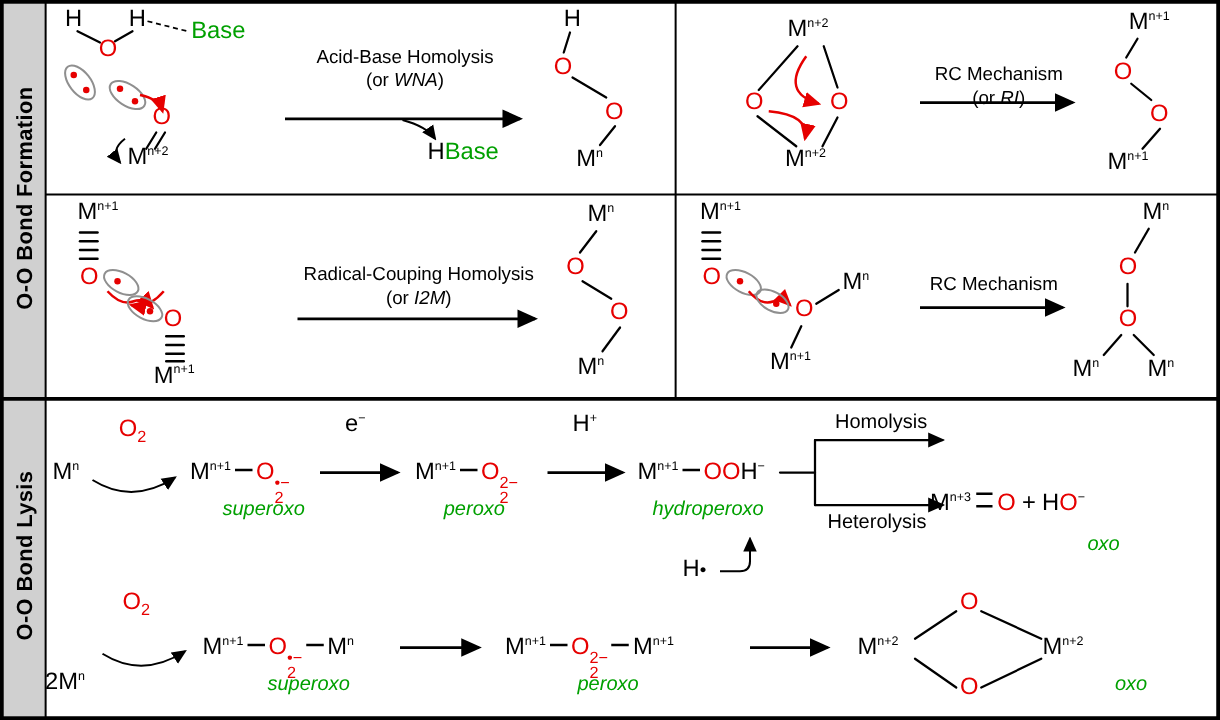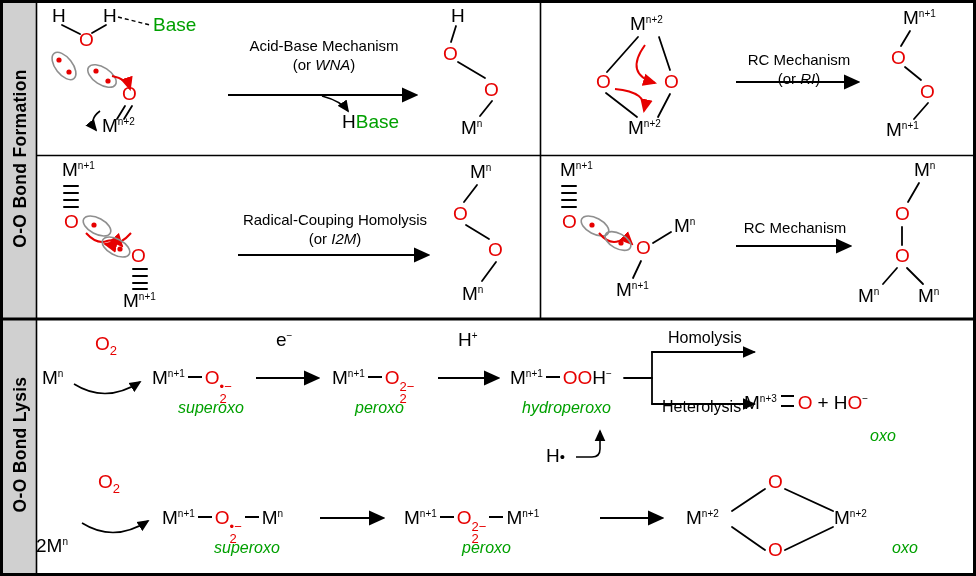--- a/index.html
+++ b/index.html
@@ -161,21 +161,21 @@
 
 <div class="vlabel" style="left:-130px;top:148px;width:300px;">O-O Bond Formation</div>
 <div class="vlabel" style="left:-105px;top:434px;width:250px;">O-O Bond Lysis</div>
 
 <div class="t" style="left:52px;top:6px">H</div>
 <div class="t" style="left:103px;top:6px">H</div>
 <div class="t green" style="left:153px;top:15px">Base</div>
 <div class="t red" style="left:79px;top:30px">O</div>
 <div class="t red" style="left:122px;top:84px">O</div>
 <div class="t" style="left:102px;top:116px"><span>M</span><sup>n+2</sup></div>
-<div class="t mech" style="left:228px;top:38px;width:192px">Acid-Base Mechanism</div>
+<div class="t mech" style="left:228px;top:38px;width:192px">Acid-Base Homolysis</div>
 <div class="t mech" style="left:228px;top:57px;width:192px"><span>(or </span><span class="it">WNA</span><span>)</span></div>
 <div class="t" style="left:342px;top:112px"><span>H</span><span class="green">Base</span></div>
 <div class="t" style="left:451px;top:6px">H</div>
 <div class="t red" style="left:443px;top:44px">O</div>
 <div class="t red" style="left:484px;top:80px">O</div>
 <div class="t" style="left:461px;top:118px"><span>M</span><sup>n</sup></div>
 
 <div class="t" style="left:630px;top:14px"><span>M</span><sup>n+2</sup></div>
 <div class="t red" style="left:596px;top:72px">O</div>
 <div class="t red" style="left:664px;top:72px">O</div>
@@ -220,21 +220,21 @@
 <div class="t" style="left:276px;top:330px"><span>e</span><sup>−</sup></div>
 <div class="t" style="left:332px;top:368px"><span>M</span><sup>n+1</sup><span class="bond"></span><span class="red"><span>O</span><span class="stk">
           <span>2−</span>
           <span>2</span>
         </span></span></div>
 <div class="t state" style="left:355px;top:400px">peroxo</div>
 <div class="t" style="left:458px;top:330px"><span>H</span><sup>+</sup></div>
 <div class="t" style="left:510px;top:368px"><span>M</span><sup>n+1</sup><span class="bond"></span><span class="red">OO</span><span>H</span><sup>−</sup></div>
 <div class="t state" style="left:522px;top:400px">hydroperoxo</div>
 <div class="t small" style="left:668px;top:330px">Homolysis</div>
-<div class="t small" style="left:662px;top:399px">Heterolysis</div>
+<div class="t small" style="left:662px;top:410px">Heterolysis</div>
 <div class="t" style="left:744px;top:393px"><span>M</span><sup>n+3</sup><span class="dbond"></span><span class="red">O</span><span class="plus">+</span><span>H</span><span class="red">O</span><sup>−</sup></div>
 <div class="t state" style="left:870px;top:428px">oxo</div>
 <div class="t" style="left:546px;top:446px"><span>H</span><span class="dot">•</span></div>
 
 <div class="t" style="left:36px;top:536px"><span>2M</span><sup>n</sup></div>
 <div class="t red" style="left:98px;top:472px"><span>O</span><sub>2</sub></div>
 <div class="t" style="left:162px;top:508px"><span>M</span><sup>n+1</sup><span class="bond"></span><span class="red"><span>O</span><span class="stk">
           <span>•−</span>
           <span>2</span>
         </span></span><span class="bond"></span><span>M</span><sup>n</sup></div>

